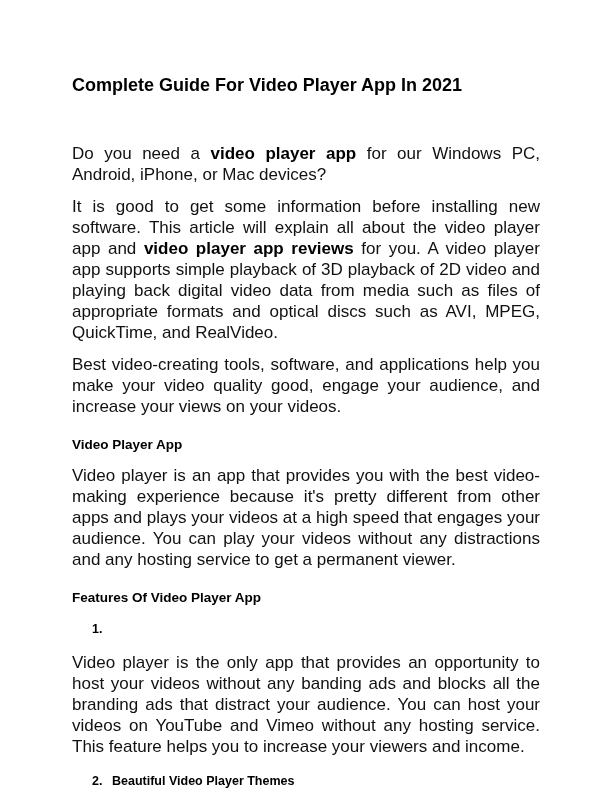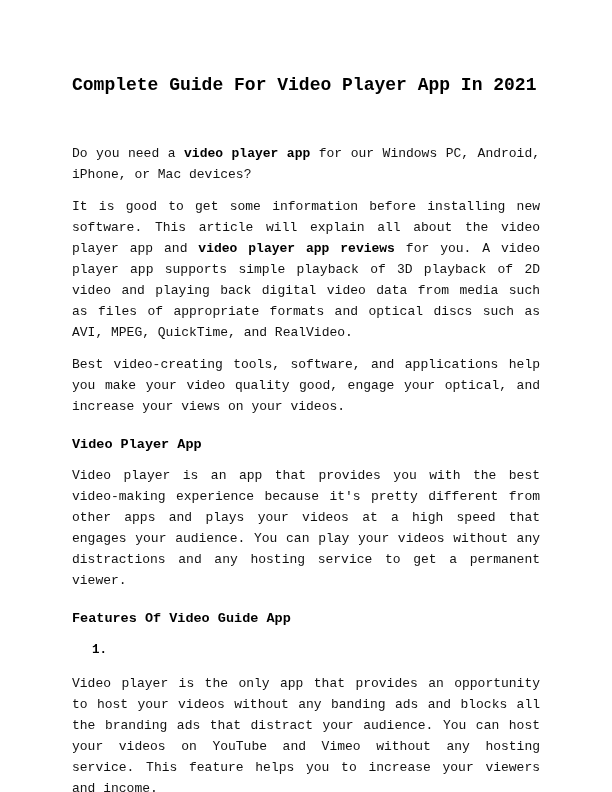--- a/index.html
+++ b/index.html
@@ -6,33 +6,33 @@
   html, body {
     margin: 0;
     padding: 0;
     background: #ffffff;
   }
   .page {
     width: 612px;
     height: 792px;
     background: #ffffff;
     color: #000000;
-    font-family: Liberation Mono, monospace;
+    font-family: Liberation Sans, sans-serif;
     padding: 74px 72px 0 72px;
     overflow: hidden;
   }
   h1.doc-title {
     font-size: 18px;
     font-weight: 700;
     margin: 0 0 46px 0;
     line-height: 1.25;
     color: #000000;
   }
   p.body-para {
-    font-size: 13px;
+    font-size: 17px;
     line-height: 21px;
     text-align: justify;
     margin: 0 0 11px 0;
     color: #111111;
   }
   p.body-para strong {
     font-weight: 700;
     color: #000000;
   }
   h2.section-heading {
@@ -59,28 +59,28 @@
 <body>
 
 <div class="page">
 
   <h1 class="doc-title">Complete Guide For Video Player App In 2021</h1>
 
   <p class="body-para"><span>Do you need a </span><strong>video player app</strong><span> for our Windows PC, Android, iPhone, or Mac devices?</span></p>
 
   <p class="body-para"><span>It is good to get some information before installing new software. This article will explain all about the video player app and </span><strong>video player app reviews</strong><span> for you. A video player app supports simple playback of 3D playback of 2D video and playing back digital video data from media such as files of appropriate formats and optical discs such as AVI, MPEG, QuickTime, and RealVideo.</span></p>
 
-  <p class="body-para">Best video-creating tools, software, and applications help you make your video quality good, engage your optical, and increase your views on your videos.</p>
+  <p class="body-para">Best video-creating tools, software, and applications help you make your video quality good, engage your audience, and increase your views on your videos.</p>
 
   <h2 class="section-heading">Video Player App</h2>
 
   <p class="body-para">Video player is an app that provides you with the best video-making experience because it's pretty different from other apps and plays your videos at a high speed that engages your audience. You can play your videos without any distractions and any hosting service to get a permanent viewer.</p>
 
 
-  <h2 class="section-heading">Features Of Video Guide App</h2>
+  <h2 class="section-heading">Features Of Video Player App</h2>
 
   <div class="list-item">
     <span class="num">1.</span>
   </div>
 
   <p class="body-para">Video player is the only app that provides an opportunity to host your videos without any banding ads and blocks all the branding ads that distract your audience. You can host your videos on YouTube and Vimeo without any hosting service. This feature helps you to increase your viewers and income.</p>
 
   <div class="list-item">
     <span class="num">2.</span>
     <span class="item-title">Beautiful Video Player Themes</span>

